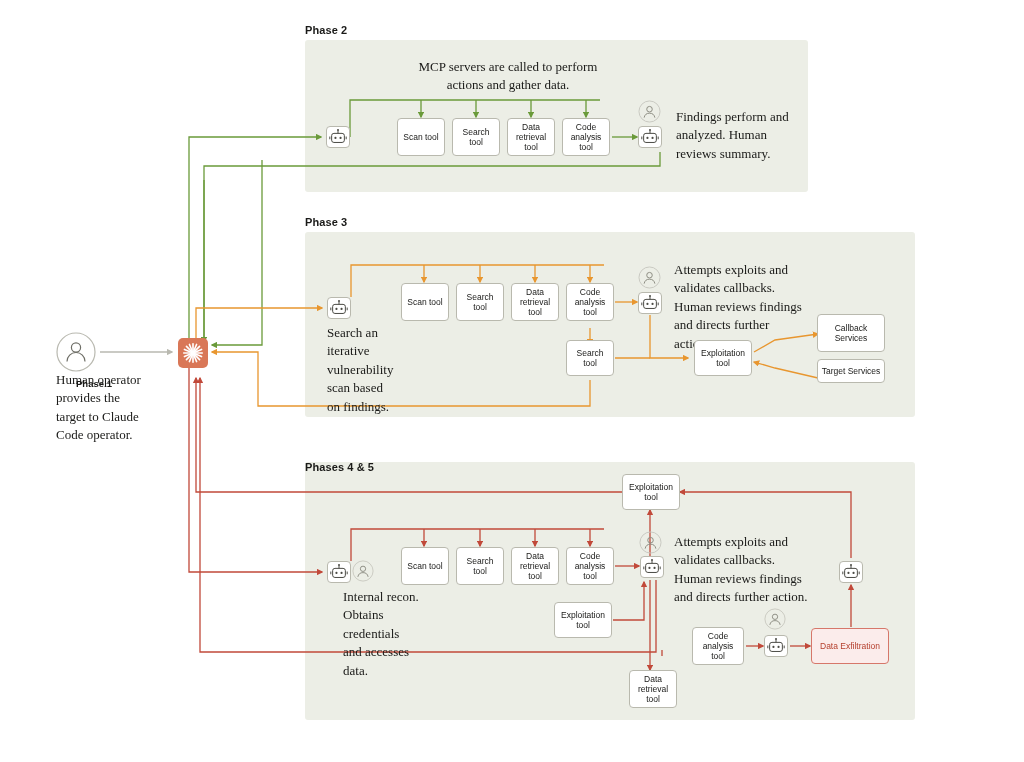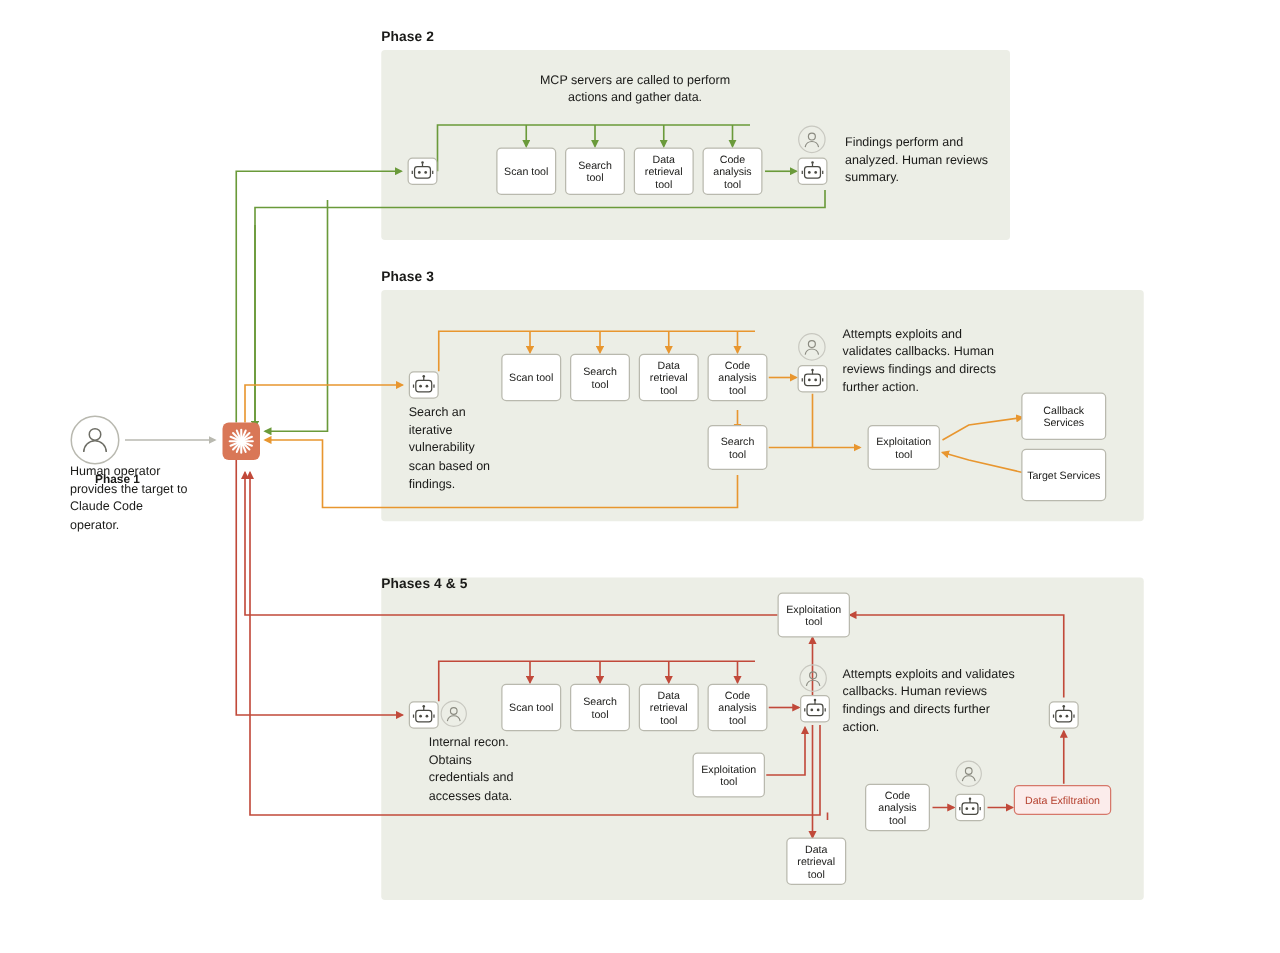--- a/index.html
+++ b/index.html
@@ -64,23 +64,24 @@
   }
   .bot svg { display: block; }
   .person {
     position: absolute;
     width: 24px;
     height: 24px;
   }
   .person svg { display: block; }
   .caption {
     position: absolute;
-    font-size: 10px;
+    font-size: 13px;
     line-height: 1.42;
     color: #1a1a18;
+    font-family: Liberation Serif, serif;
   }
   .phase1-title {
     position: absolute;
     font-size: 9.5px;
     font-weight: bold;
     color: #1a1a18;
   }
   .claude-star {
     position: absolute;
     width: 30px;
@@ -290,21 +291,21 @@
     <circle cx="12" cy="12" r="11" fill="none" stroke="#c8c8c0" stroke-width="1"></circle>
     <circle cx="12" cy="9.6" r="2.9" fill="none" stroke="#8a8a80" stroke-width="1"></circle>
     <path d="M 6.4 18.4 a 5.7 5.7 0 0 1 11.2 0" fill="none" stroke="#8a8a80" stroke-width="1"></path>
   </svg>
 </div>
 <div class="caption" style="left:674px; top:261px; width:130px;">Attempts exploits and validates callbacks. Human reviews findings and directs further action.</div>
 
 <div class="node" style="left:566px; top:340px; width:48px; height:36px;">Search tool</div>
 <div class="node" style="left:694px; top:340px; width:58px; height:36px;">Exploitation tool</div>
 <div class="node" style="left:817px; top:314px; width:68px; height:38px;">Callback Services</div>
-<div class="node" style="left:817px; top:359px; width:68px; height:42px;">Target Services</div>
+<div class="node" style="left:817px; top:359px; width:68px; height:24px;">Target Services</div>
 
 <div class="bot" style="left:327px; top:561px;">
   <svg viewBox="0 0 24 22" width="22" height="20" xmlns="http://www.w3.org/2000/svg">
     <rect x="5" y="7" width="14" height="10" rx="2.5" fill="none" stroke="#4a4a44" stroke-width="1.1"></rect>
     <circle cx="9.2" cy="12" r="1.2" fill="#4a4a44"></circle>
     <circle cx="14.8" cy="12" r="1.2" fill="#4a4a44"></circle>
     <path d="M 12 4 L 12 7" stroke="#4a4a44" stroke-width="1.1"></path>
     <circle cx="12" cy="3.4" r="1.1" fill="#4a4a44"></circle>
     <path d="M 3 10.5 L 3 13.5 M 21 10.5 L 21 13.5" stroke="#4a4a44" stroke-width="1.1"></path>
   </svg>
@@ -358,21 +359,21 @@
   </svg>
 </div>
 <div class="person" style="left:764px; top:608px;">
   <svg viewBox="0 0 24 24" width="22" height="22" xmlns="http://www.w3.org/2000/svg">
     <circle cx="12" cy="12" r="11" fill="none" stroke="#c8c8c0" stroke-width="1"></circle>
     <circle cx="12" cy="9.6" r="2.9" fill="none" stroke="#8a8a80" stroke-width="1"></circle>
     <path d="M 6.4 18.4 a 5.7 5.7 0 0 1 11.2 0" fill="none" stroke="#8a8a80" stroke-width="1"></path>
   </svg>
 </div>
 
-<div class="node exfil" style="left:811px; top:628px; width:78px; height:24px;">Data Exfiltration</div>
+<div class="node exfil" style="left:811px; top:628px; width:78px; height:36px;">Data Exfiltration</div>
 
 <div class="bot" style="left:839px; top:561px;">
   <svg viewBox="0 0 24 22" width="22" height="20" xmlns="http://www.w3.org/2000/svg">
     <rect x="5" y="7" width="14" height="10" rx="2.5" fill="none" stroke="#4a4a44" stroke-width="1.1"></rect>
     <circle cx="9.2" cy="12" r="1.2" fill="#4a4a44"></circle>
     <circle cx="14.8" cy="12" r="1.2" fill="#4a4a44"></circle>
     <path d="M 12 4 L 12 7" stroke="#4a4a44" stroke-width="1.1"></path>
     <circle cx="12" cy="3.4" r="1.1" fill="#4a4a44"></circle>
     <path d="M 3 10.5 L 3 13.5 M 21 10.5 L 21 13.5" stroke="#4a4a44" stroke-width="1.1"></path>
   </svg>

